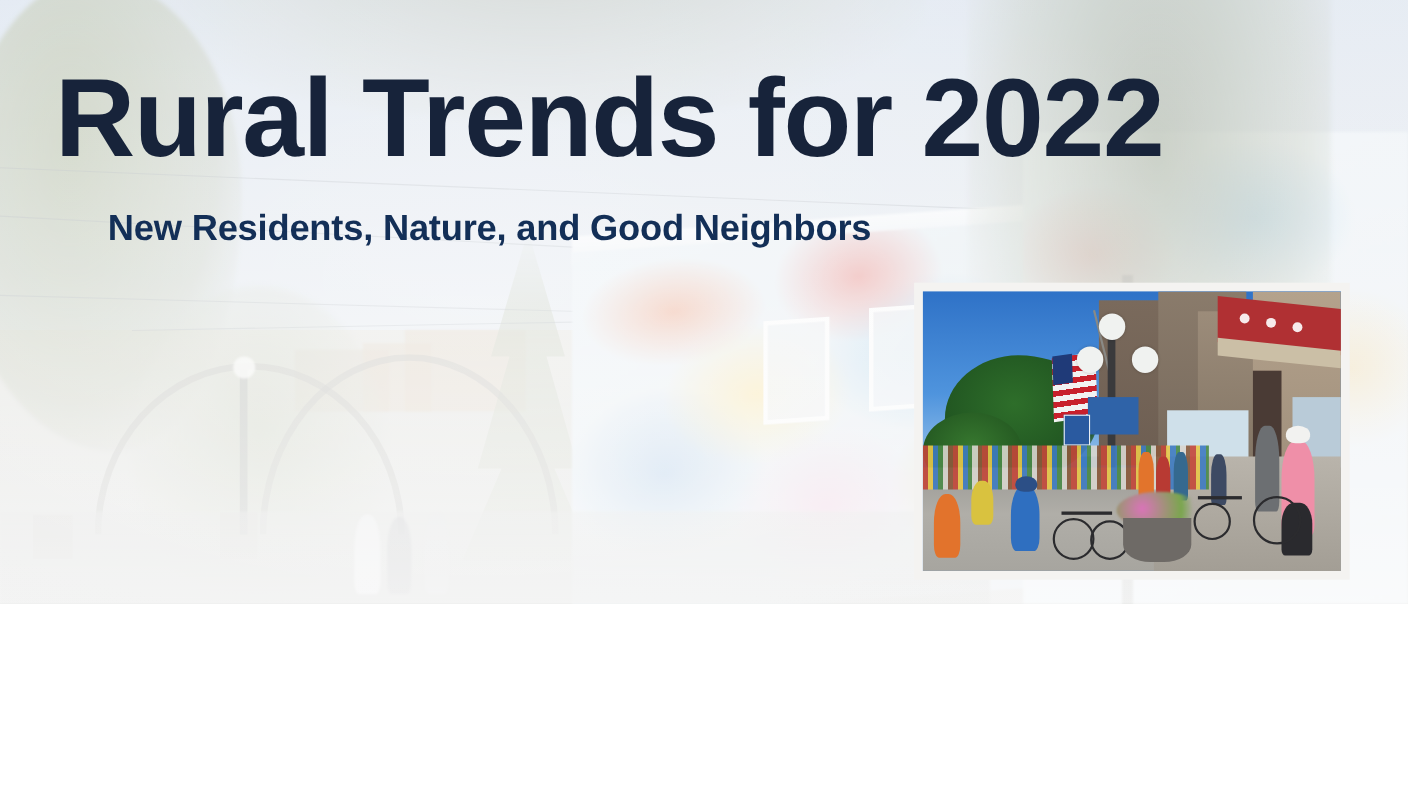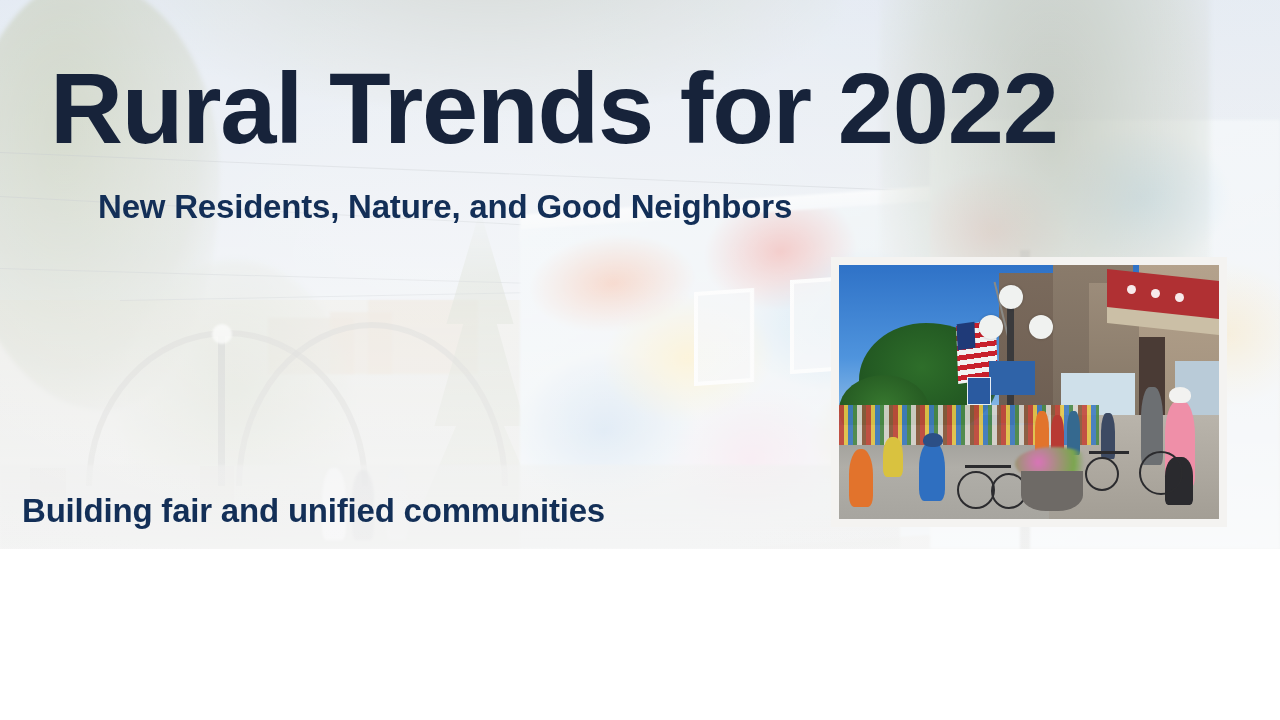--- a/index.html
+++ b/index.html
@@ -229,21 +229,20 @@
       <div class="walkers" style="left:322px;top:468px;width:24px;height:72px;background:rgba(225,226,228,.72);"></div>
       <div class="walkers" style="left:352px;top:470px;width:22px;height:70px;background:rgba(150,152,156,.62);"></div>
       <div class="walkers" style="left:386px;top:466px;width:22px;height:74px;background:rgba(196,198,200,.65);"></div>
 
       <div class="wash"></div>
       <div class="wash2"></div>
     </div>
 
     <div class="title">Rural Trends for 2022</div>
     <div class="subtitle">New Residents, Nature, and Good Neighbors</div>
-    <div class="tagline">Building fair and unified communities</div>
 
     <div class="photo-frame">
       <div class="photo">
         <div class="ph-sky"></div>
 
         <div class="ph-bldg-a"></div>
         <div class="ph-bldg-b"></div>
         <div class="ph-bldg-c"></div>
         <div class="ph-bldg-d"></div>
 

